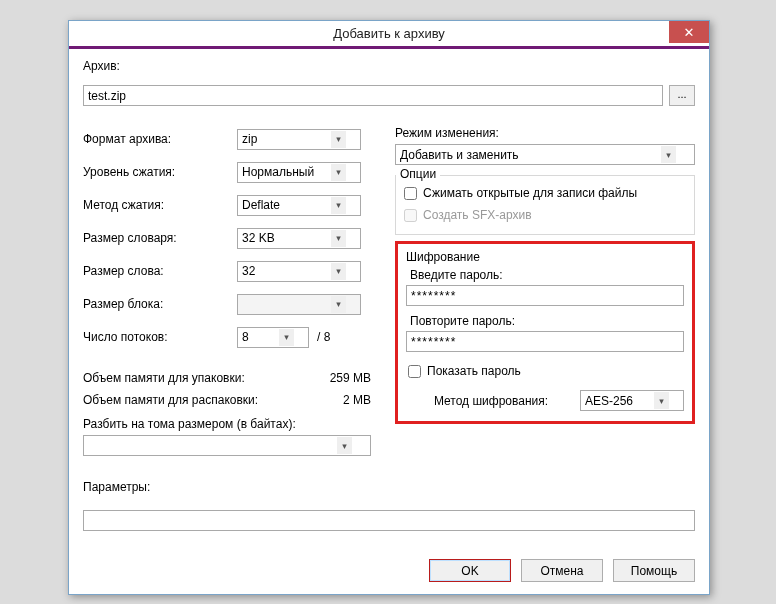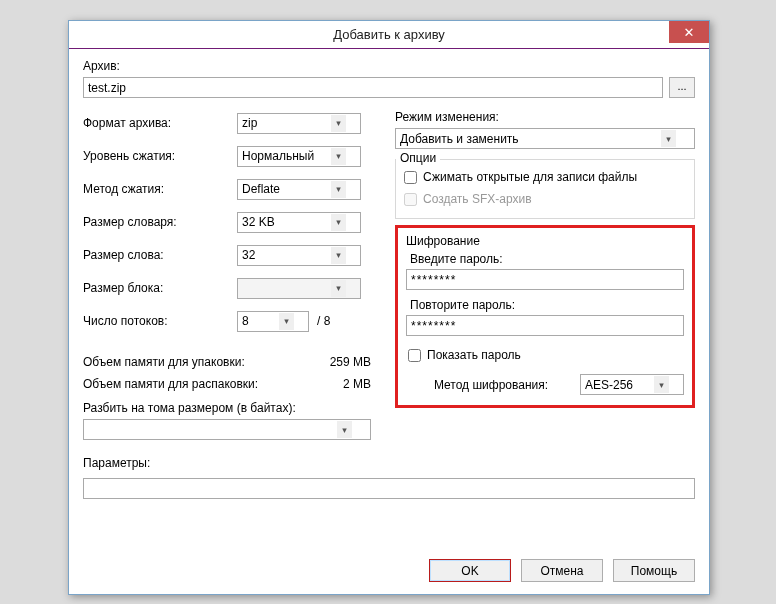--- a/index.html
+++ b/index.html
@@ -22,21 +22,21 @@
     height: 575px;
     background: #fff;
     border: 1px solid #7aa4c8;
     box-shadow: 2px 2px 8px rgba(0,0,0,0.35);
     display: flex;
     flex-direction: column;
   }
   .titlebar {
     height: 28px;
     background: #fff;
-    border-bottom: 1px solid #701a75;
+    border-bottom: 3px solid #701a75;
     display: flex;
     align-items: center;
     justify-content: center;
     position: relative;
   }
   .titlebar .title {
     font-size: 13px;
     color: #222;
   }
   .close-btn {
@@ -52,21 +52,21 @@
     justify-content: center;
     font-size: 13px;
     line-height: 1;
     cursor: pointer;
   }
   .body {
     flex: 1;
     padding: 10px 14px 6px 14px;
     display: flex;
     flex-direction: column;
-    gap: 4px;
+    gap: 12px;
   }
   .row { display: flex; align-items: center; }
   .lbl { color: #000; }
   .archive-input {
     flex: 1;
     height: 21px;
     border: 1px solid #a9a9a9;
     padding: 0 4px;
     background: #fff;
     font: inherit;

